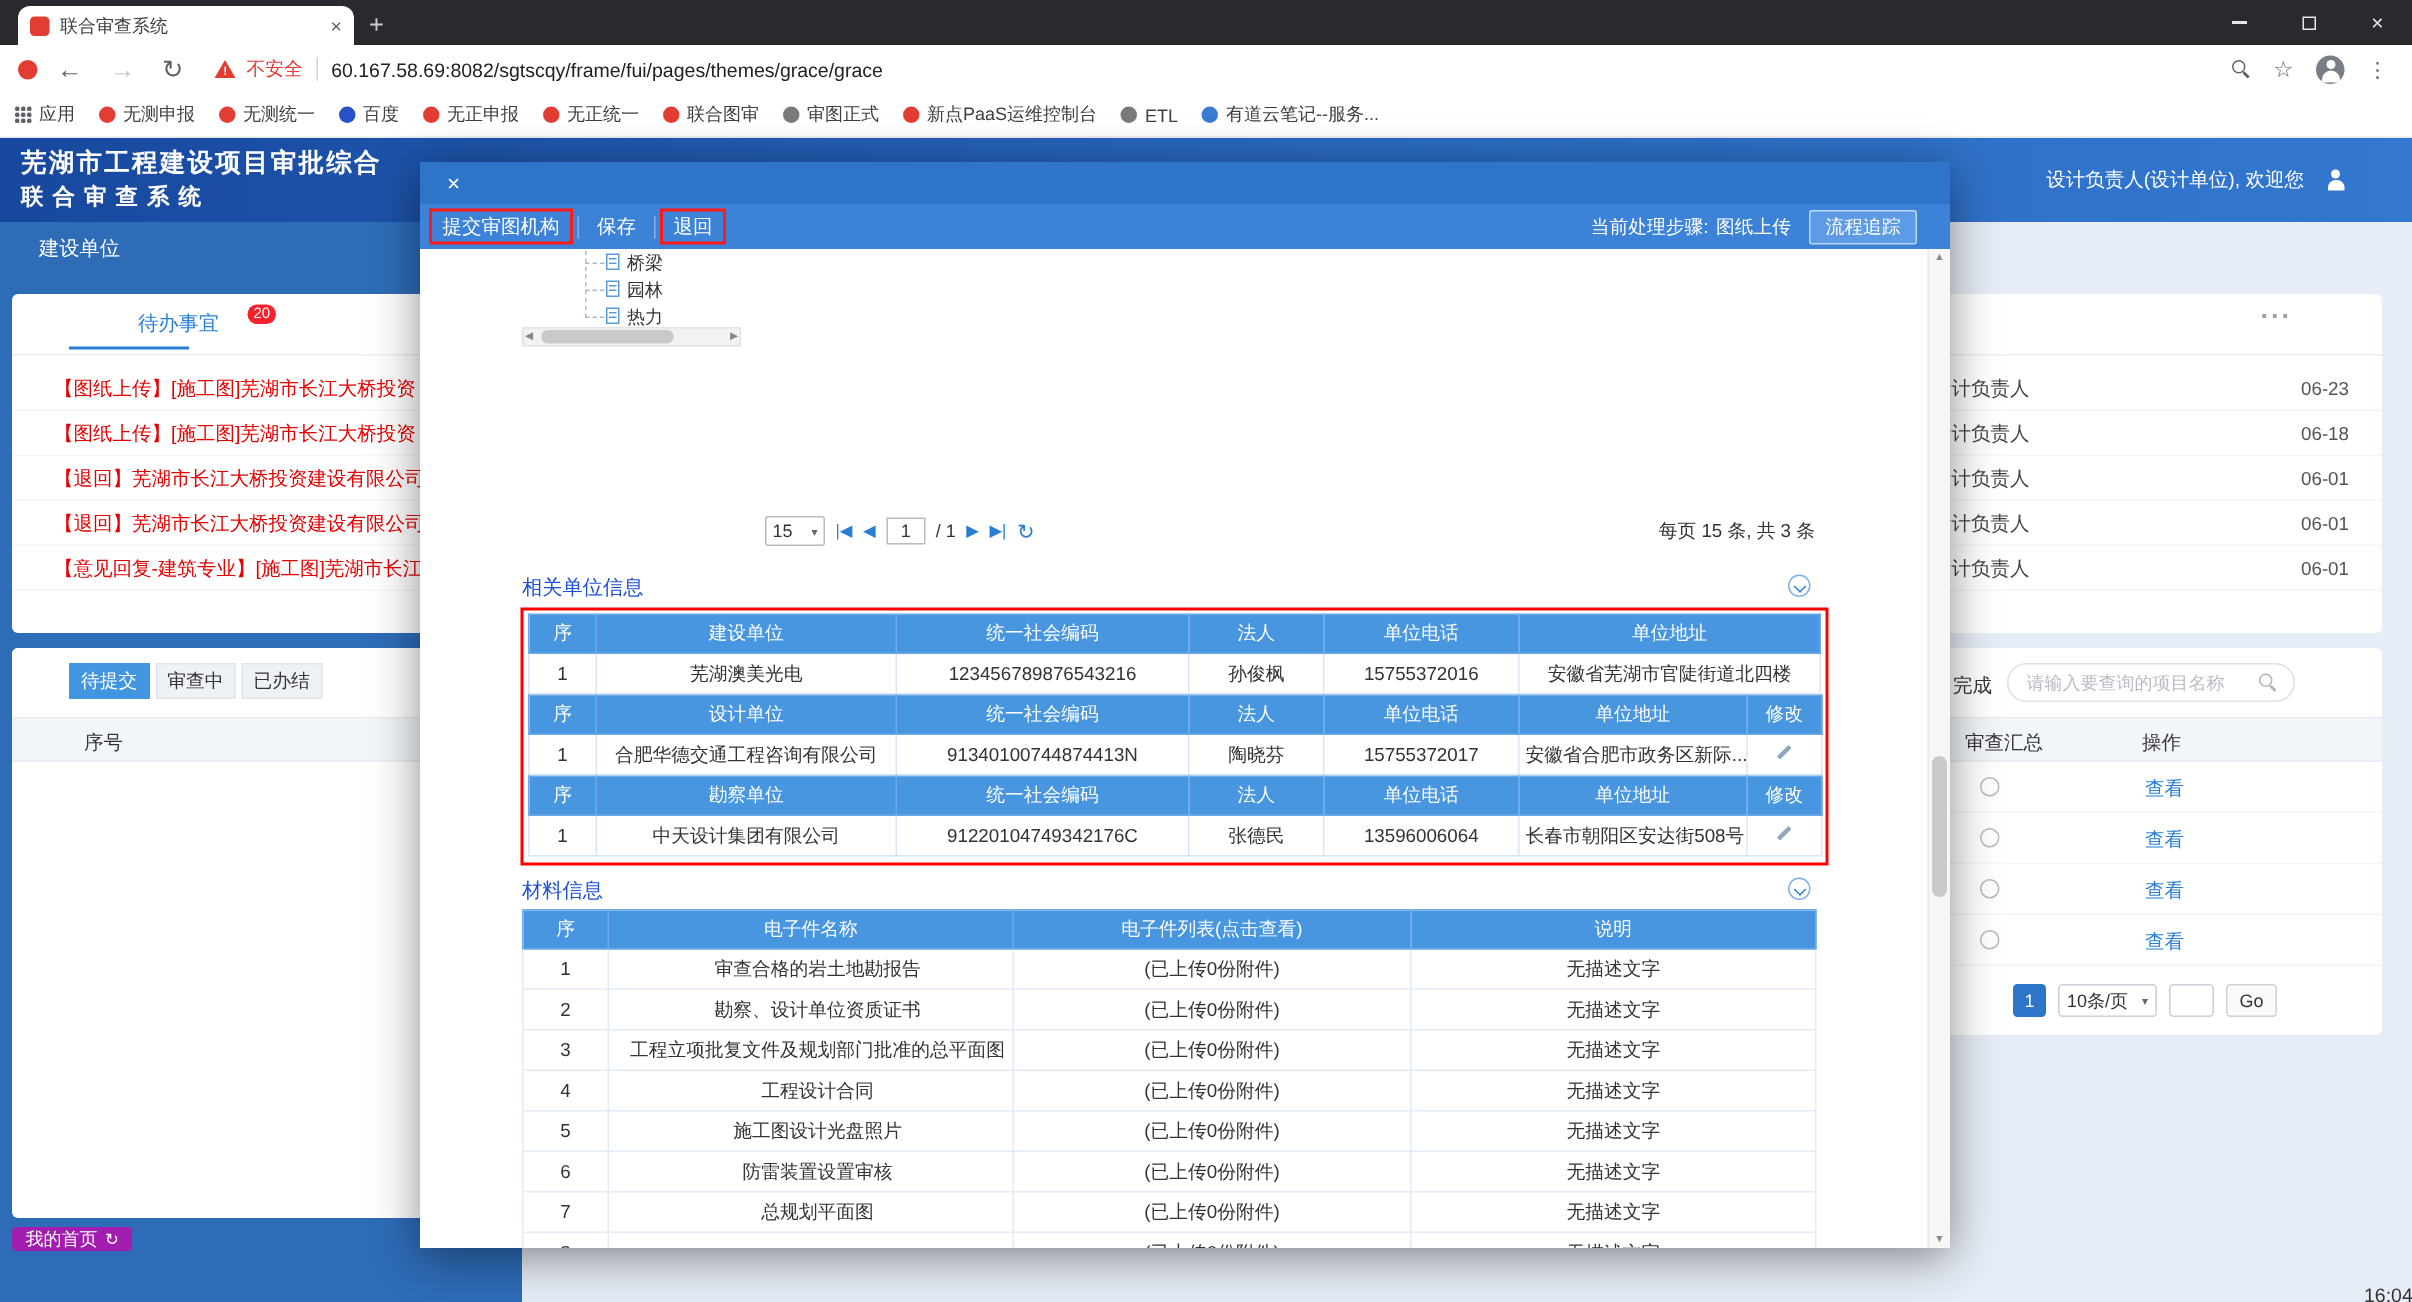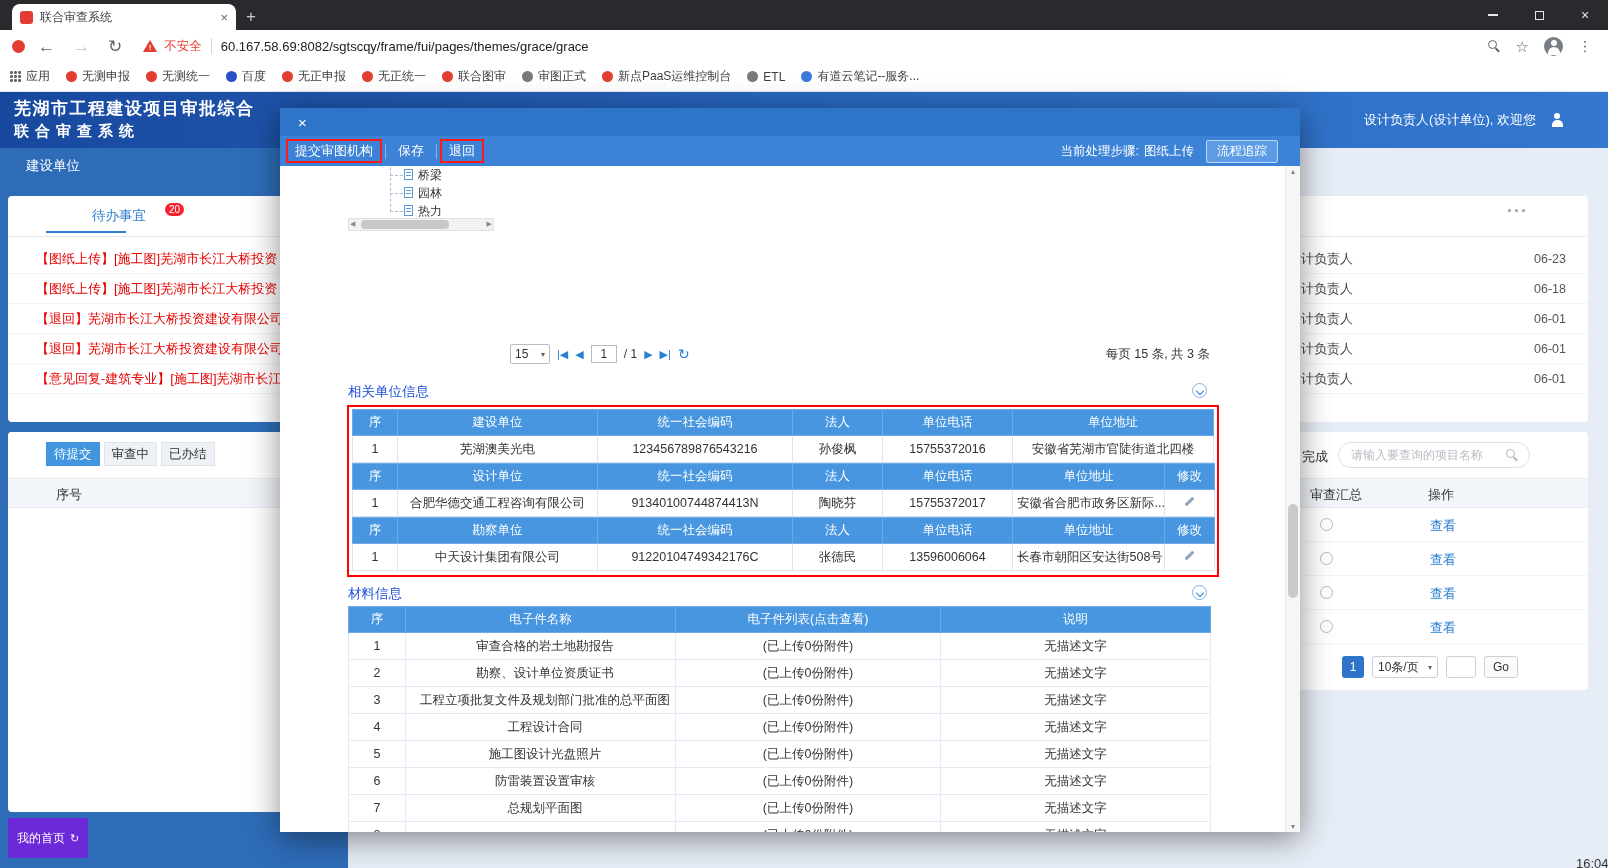--- a/index.html
+++ b/index.html
@@ -100,21 +100,21 @@
   .prow-radio{position:absolute;left:1312px;top:10px;width:13px;height:13px;border:1px solid #b5b9c0;border-radius:50%;background:#fff;}
   .prow-view{position:absolute;left:1422px;top:9px;color:#2a7fd4;font-size:13px;}
   .pager-row{position:absolute;left:1334px;top:224px;display:flex;gap:8px;align-items:center;}
   .pg-current{width:22px;height:22px;background:#2e74c8;color:#fff;border-radius:3px;font-size:12px;
               display:flex;align-items:center;justify-content:center;}
   .pg-size{width:66px;height:22px;border:1px solid #ccd0d6;border-radius:3px;background:#fff;font-size:12px;color:#333;
            display:flex;align-items:center;justify-content:space-between;padding:0 5px;}
   .pg-goto{width:30px;height:22px;border:1px solid #ccd0d6;border-radius:3px;background:#fff;}
   .pg-go{height:22px;padding:0 8px;border:1px solid #ccd0d6;border-radius:3px;background:#fafafa;font-size:12px;color:#333;
          display:flex;align-items:center;}
-  .home-btn{position:absolute;left:8px;top:818px;height:40px;padding:0 9px;background:#6d28d9;color:#fff;font-size:12px;
+  .home-btn{position:absolute;left:8px;top:818px;height:16px;padding:0 9px;background:#a21caf;color:#fff;font-size:12px;
             border-radius:3px;display:flex;align-items:center;gap:5px;z-index:5;}
   .clock-frag{position:absolute;left:1576px;top:856px;font-size:13px;color:#333;}
 
   
   .modal{position:absolute;left:280px;top:108px;width:1020px;height:724px;background:#fff;
          box-shadow:0 6px 30px rgba(0,0,0,.45);z-index:10;}
   .m-titlebar{height:28px;background:#2e74c8;display:flex;align-items:center;padding:0 10px;}
   .m-title{color:#fff;font-size:12.5px;flex:1;white-space:nowrap;overflow:hidden;}
   .m-close{color:#fff;font-size:15px;margin-left:8px;line-height:1;}
   .m-toolbar{height:30px;background:#3c82d6;display:flex;align-items:center;padding:0 6px;}

